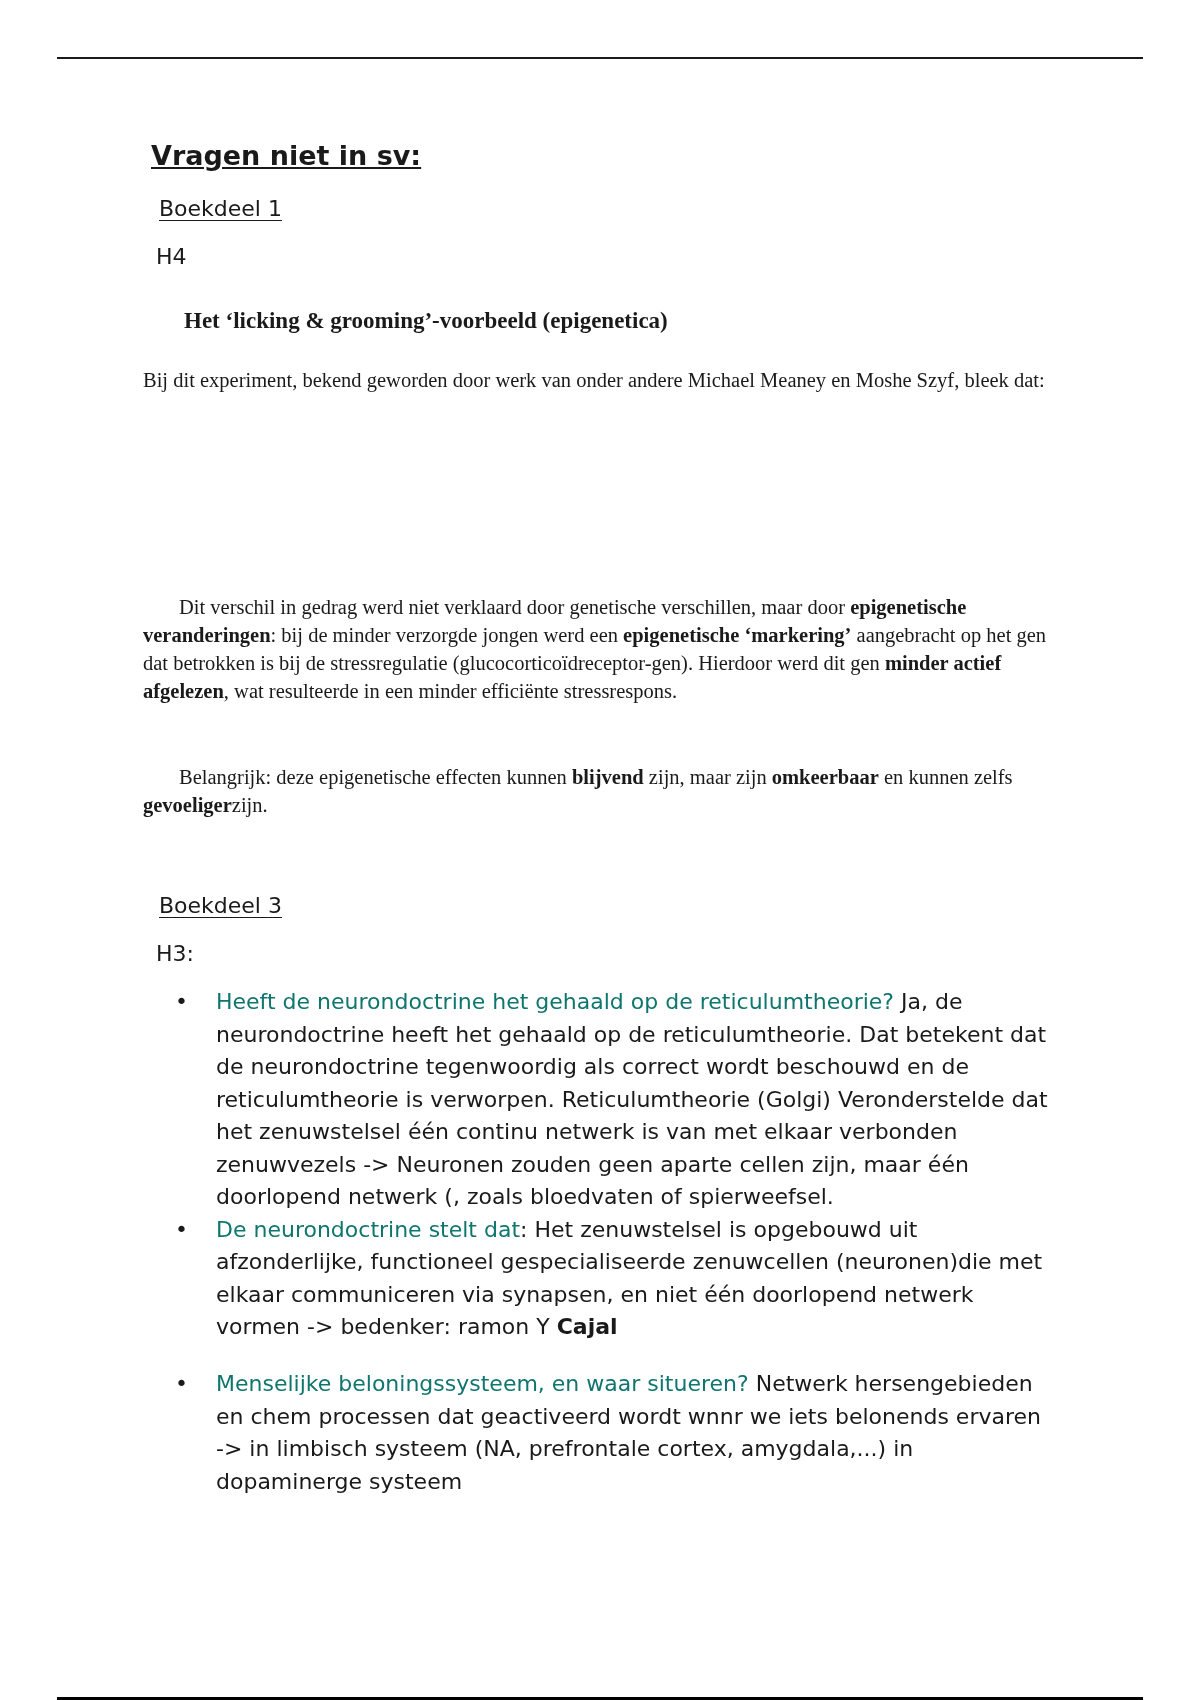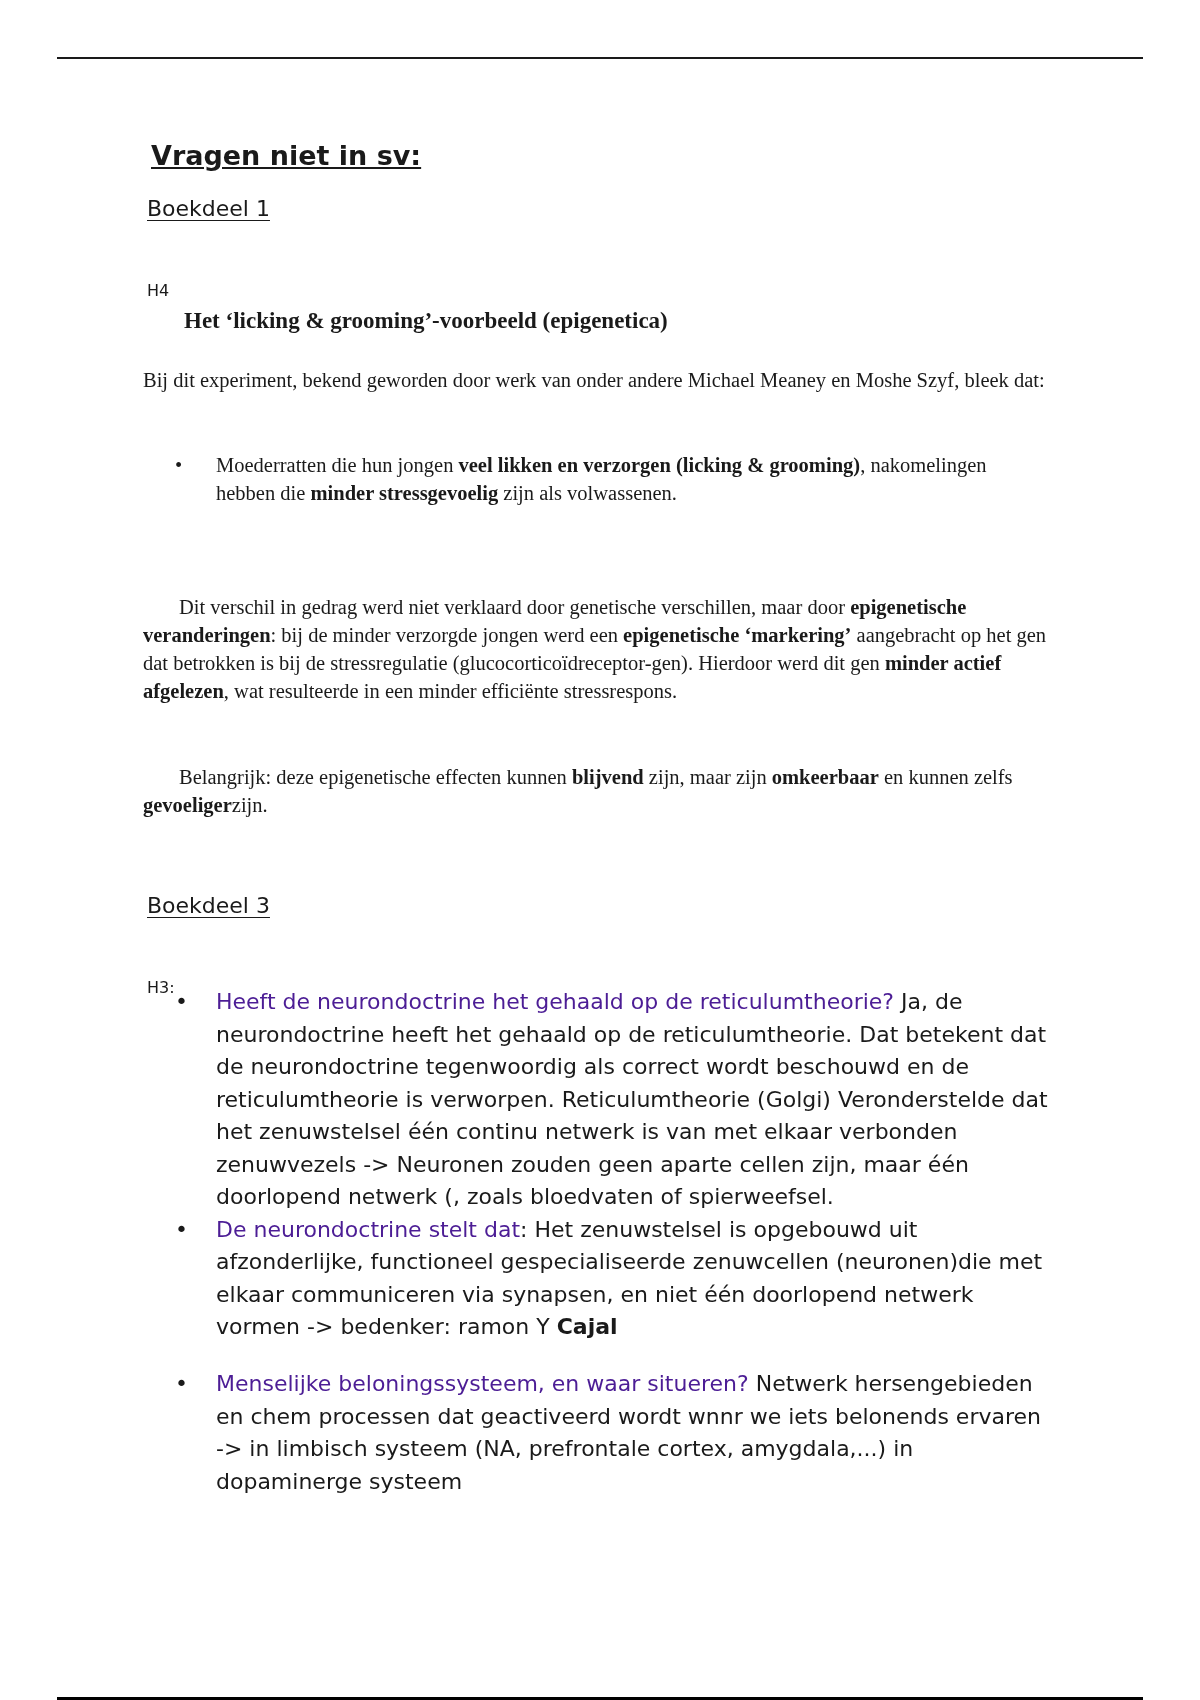--- a/index.html
+++ b/index.html
@@ -4,51 +4,50 @@
 <style>
   html, body { margin: 0; padding: 0; background: #ffffff; }
   body { width: 1200px; height: 1700px; position: relative; overflow: hidden; color: #1a1a1a; }
   .rule { position: absolute; left: 57px; width: 1086px; height: 2px; background: #1a1a1a; }
   .rule.top { top: 57px; }
   .rule.bottom { top: 1697px; height: 3px; background: #000; }
   .page { position: absolute; left: 143px; top: 0; width: 920px; }
   .sans { font-family: "DejaVu Sans", sans-serif; }
   .serif { font-family: "Liberation Serif", serif; }
   .title { position: absolute; top: 140px; left: 8px; width: 914px; font-size: 27px; font-weight: bold; text-decoration: underline; }
-  .sec-head { position: absolute; left: 4px; font-size: 22px; text-decoration: underline; text-decoration-thickness: 1px; text-underline-offset: 4px; }
-  .chapter { position: absolute; left: 4px; font-size: 16px; margin-top: 37px; }
+  .sec-head { position: absolute; left: 16px; font-size: 22px; text-decoration: underline; text-decoration-thickness: 1px; text-underline-offset: 4px; }
+  .chapter { position: absolute; left: 13px; font-size: 22px; }
   .subhead { position: absolute; left: 41px; top: 308px; font-size: 23px; font-weight: bold; }
   .para { position: absolute; left: 0; width: 920px; font-size: 20.5px; line-height: 28px; }
   .para .indent { display: inline-block; width: 36px; }
   ul.blist { position: absolute; left: 0; margin: 0; padding: 0; list-style: none; }
   ul.blist li { position: relative; padding-left: 73px; }
   ul.blist li::before { content: "•"; position: absolute; left: 32px; top: 0; }
   .serif-list { top: 451px; width: 900px; font-size: 20.5px; line-height: 28px; }
   .sans-list { width: 910px; font-size: 22px; line-height: 32.5px; }
-  .q { color: #4c1d95; }
+  .q { color: #0f766e; }
   b { font-weight: bold; }
 </style>
 </head>
 <body>
 
 <div class="rule top"></div>
 
 <div class="page">
 
   <div class="title sans">Vragen niet in sv:</div>
 
   <div class="sec-head sans" style="top:196px;">Boekdeel 1</div>
   <div class="chapter sans" style="top:244px;">H4</div>
 
   <div class="subhead serif">Het ‘licking &amp; grooming’-voorbeeld (epigenetica)</div>
 
   <div class="para serif" style="top:366px;">Bij dit experiment, bekend geworden door werk van onder andere Michael Meaney en Moshe Szyf, bleek dat:</div>
 
   <ul class="blist serif serif-list">
-    <li><span>Moederratten die hun jongen </span><b>veel likken en verzorgen (licking &amp; grooming)</b><span>, nakomelingen hebben die </span><b>minder stressgevoelig</b><span> zijn als volwassenen.</span></li>
   </ul>
 
   <div class="para serif" style="top:593px;"><span class="indent"></span><span>Dit verschil in gedrag werd niet verklaard door genetische verschillen, maar door </span><b>epigenetische veranderingen</b><span>: bij de minder verzorgde jongen werd een </span><b>epigenetische ‘markering’</b><span> aangebracht op het gen dat betrokken is bij de stressregulatie (glucocorticoïdreceptor-gen). Hierdoor werd dit gen </span><b>minder actief afgelezen</b><span>, wat resulteerde in een minder efficiënte stressrespons.</span></div>
 
   <div class="para serif" style="top:763px;"><span class="indent"></span><span>Belangrijk: deze epigenetische effecten kunnen </span><b>blijvend</b><span> zijn, maar zijn </span><b>omkeerbaar</b><span> en kunnen zelfs </span><b>gevoeliger</b><span>zijn.</span></div>
 
   <div class="sec-head sans" style="top:893px;">Boekdeel 3</div>
   <div class="chapter sans" style="top:941px;">H3:</div>
 
   <ul class="blist sans sans-list" style="top:986px;">

